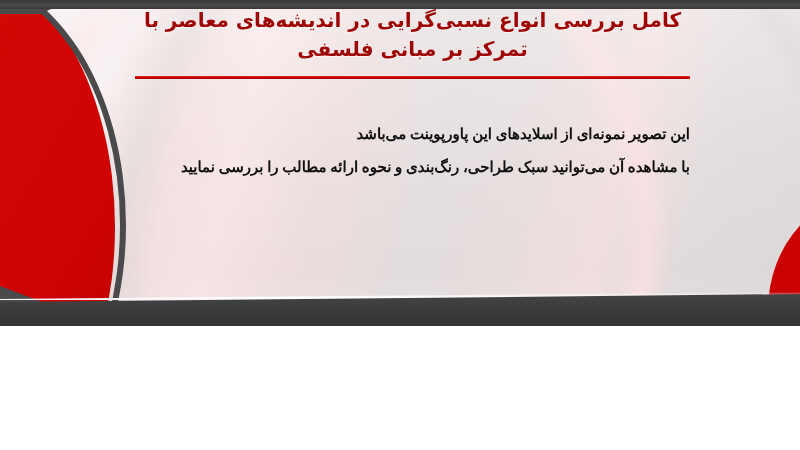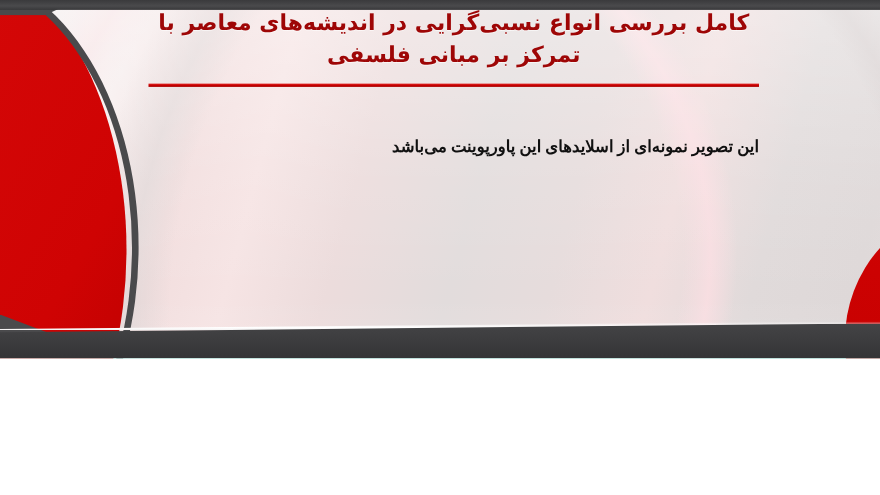--- a/index.html
+++ b/index.html
@@ -233,15 +233,16 @@
   <div class="band-bottom"></div>
 
   <div class="title-block">
     <div class="title-text">کامل بررسی انواع نسبی‌گرایی در اندیشه‌های معاصر با
 تمرکز بر مبانی فلسفی</div>
   </div>
   <div class="title-rule"></div>
 
   <div class="body-block">
     <div class="body-line">این تصویر نمونه‌ای از اسلایدهای این پاورپوینت می‌باشد</div>
+    <div class="body-line">با مشاهده آن می‌توانید سبک طراحی، رنگ‌بندی و نحوه ارائه مطالب را بررسی نمایید</div>
   </div>
 
 </div>
 
 </body></html>

